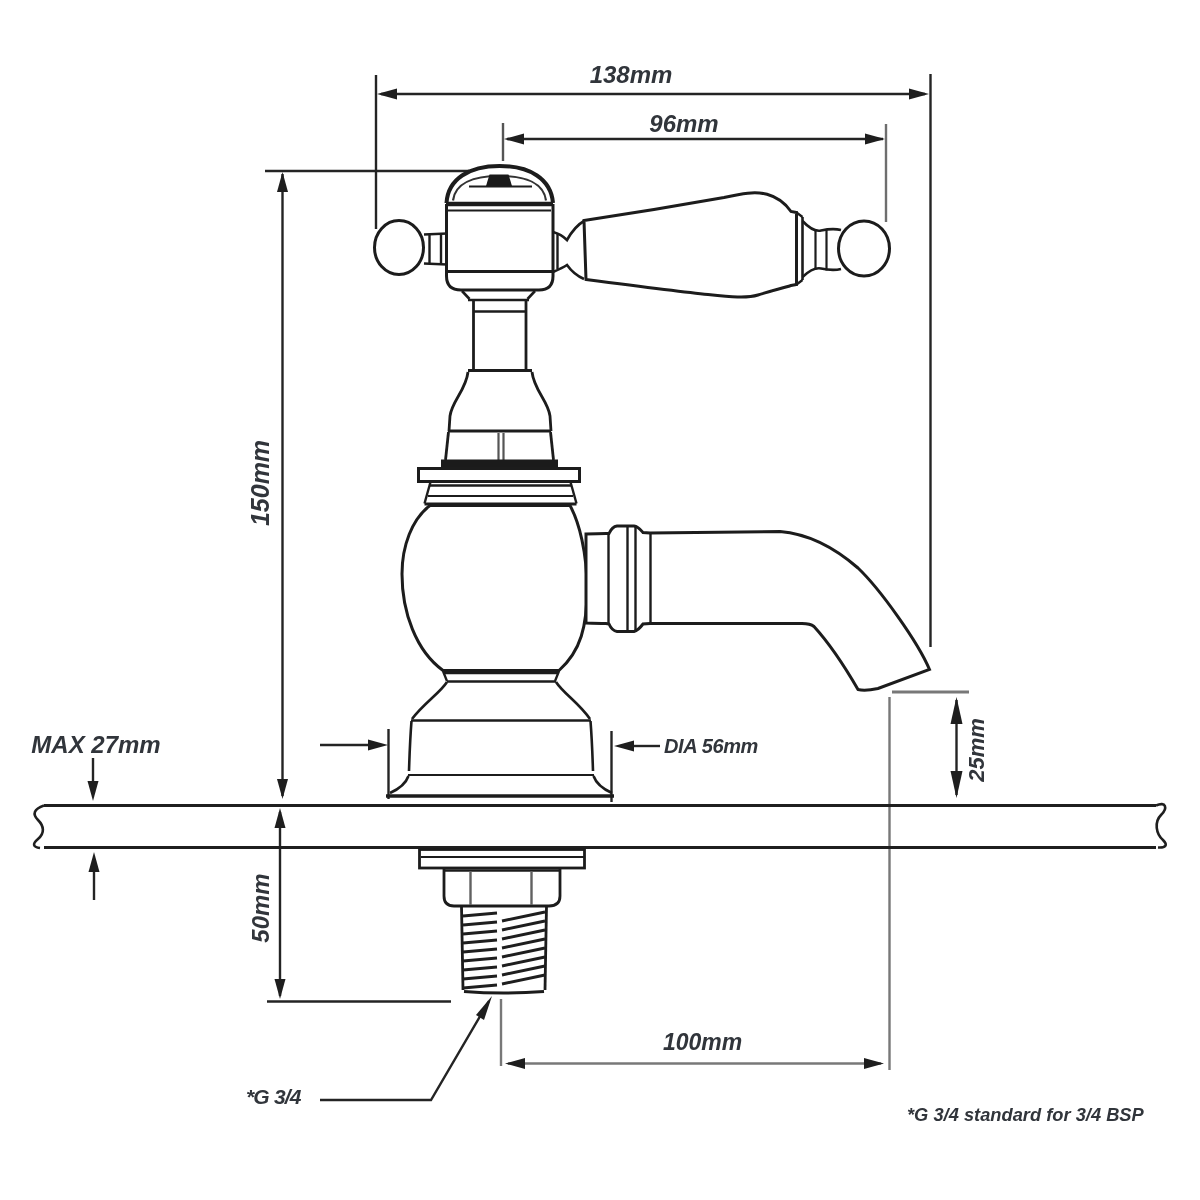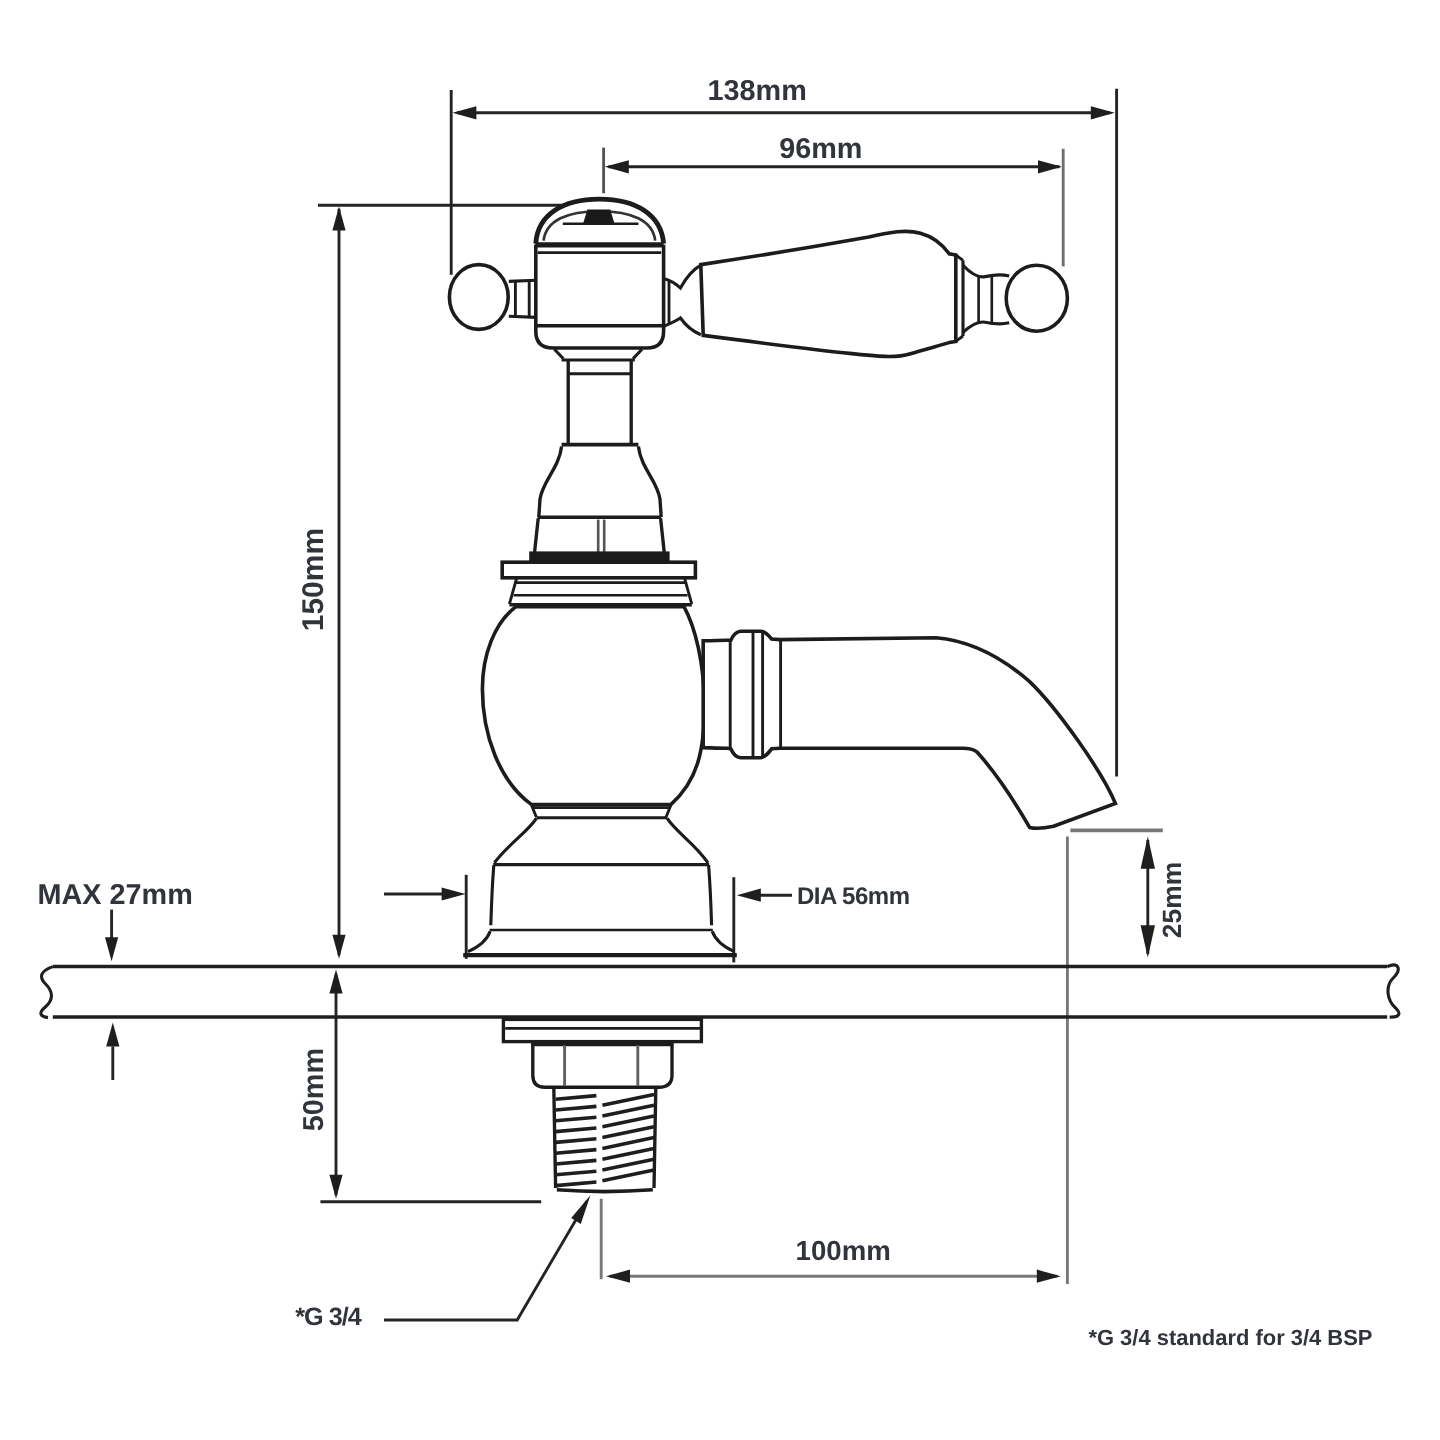--- a/index.html
+++ b/index.html
@@ -1,16 +1,16 @@
 <!DOCTYPE html>
 <html><head>
 <meta charset="utf-8">
 <style>
   html,body{margin:0;padding:0;background:#ffffff;}
-  .wrap{width:1055px;height:1200px;position:relative;background:#0369a1;}
+  .wrap{width:1055px;height:1200px;position:relative;background:#0369a1;font-style:italic;}
   text{font-family:"Liberation Sans",sans-serif;fill:#31353b;}
 </style>
 </head>
 <body>
 <div class="wrap">
 <svg width="1200" height="1200" viewBox="0 0 1200 1200" xmlns="http://www.w3.org/2000/svg">
   <rect x="0" y="0" width="1200" height="1200" fill="#ffffff"></rect>
 
   <g stroke="#242424" stroke-width="2.4" fill="none">
 

